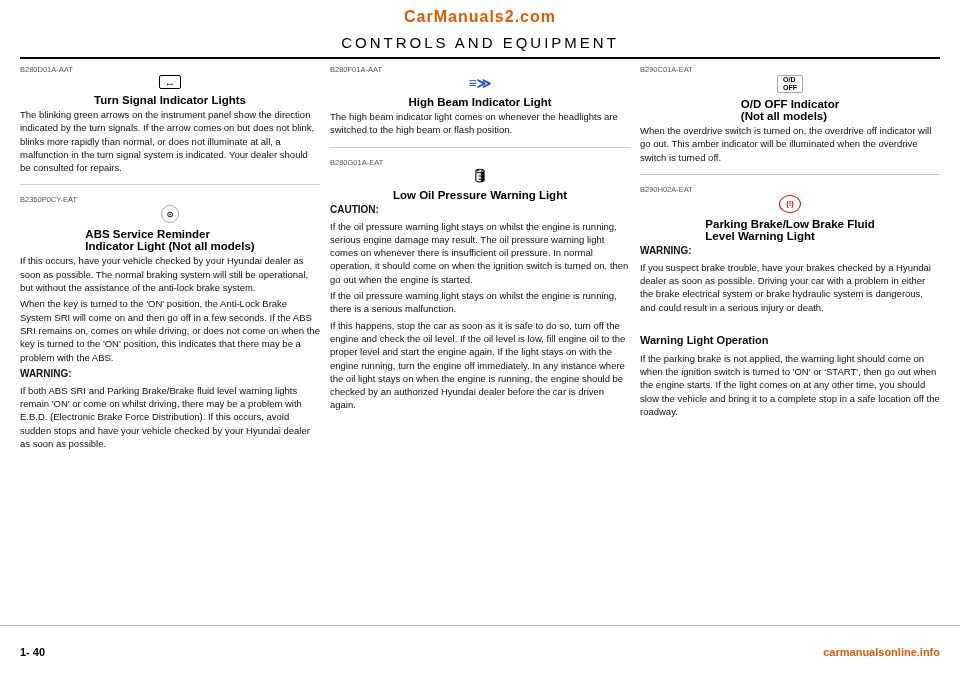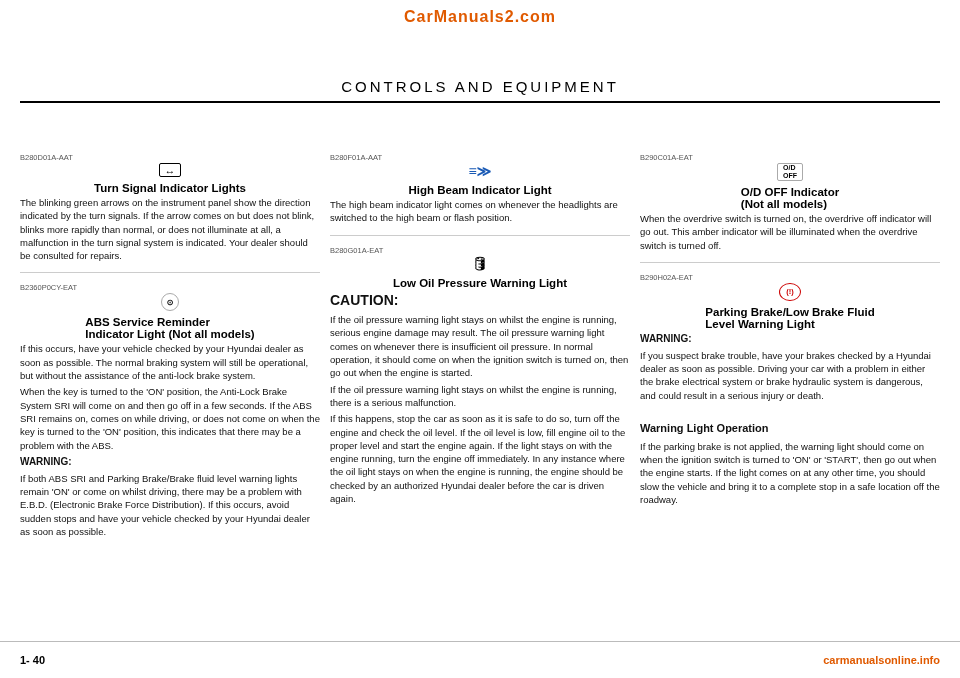--- a/index.html
+++ b/index.html
@@ -11,21 +11,20 @@
       font-size: 11px;
       color: #000;
       overflow: hidden;
     }
     .page-wrapper {
       width: 960px;
       height: 678px;
       background: #fff;
       display: flex;
       flex-direction: column;
-      gap: 44px;
     }
     .top-banner {
       text-align: center;
       padding: 8px 0 4px 0;
       font-size: 16px;
       font-weight: bold;
       color: #e05a00;
       letter-spacing: 1px;
     }
     .page-title {
@@ -70,21 +69,21 @@
     }
     .section-body p {
       margin-bottom: 3px;
     }
     .section-body .warning-label {
       font-weight: bold;
       font-size: 10px;
     }
     .section-body .caution-label {
       font-weight: bold;
-      font-size: 14px;
+      font-size: 10px;
       margin-top: 12px;
     }
     .icon-arrow {
       display: inline-flex;
       align-items: center;
       justify-content: center;
       width: 22px;
       height: 14px;
       border: 1.5px solid #000;
       border-radius: 2px;
@@ -147,21 +146,21 @@
       color: #c00;
     }
     .divider {
       border-top: 1px solid #ccc;
       margin: 4px 0;
     }
     .bottom-bar {
       display: flex;
       justify-content: space-between;
       align-items: center;
-      padding: 12px 20px;
+      padding: 20px 20px;
       border-top: 1px solid #bbb;
     }
     .page-num {
       font-size: 11px;
       font-weight: bold;
     }
     .bottom-logo {
       font-size: 11px;
       color: #e05a00;
       font-weight: bold;

